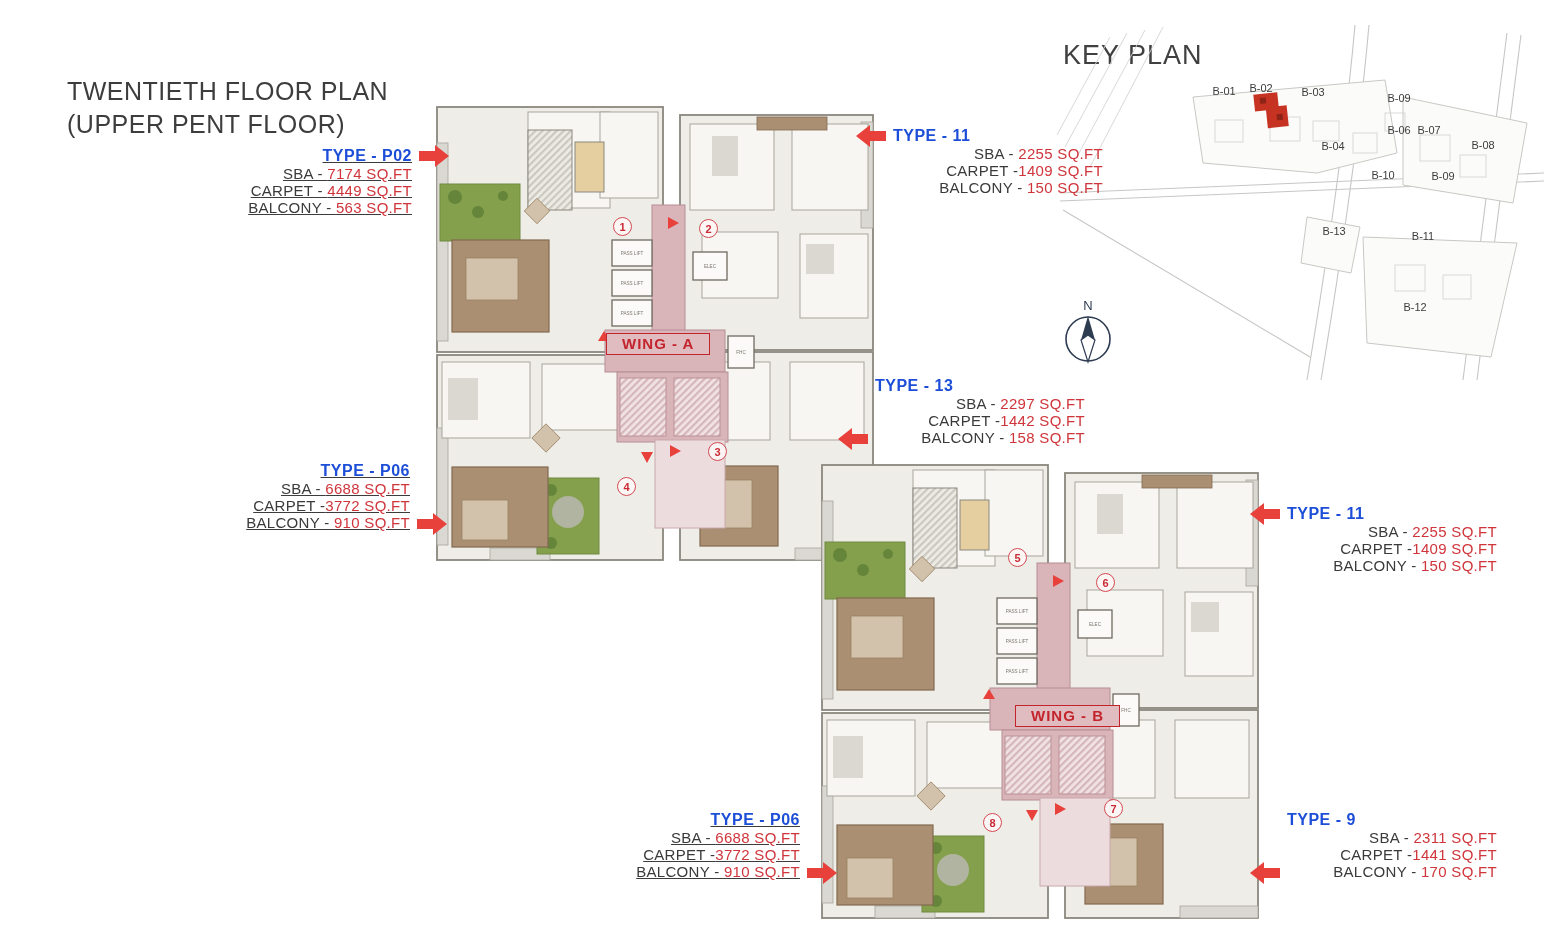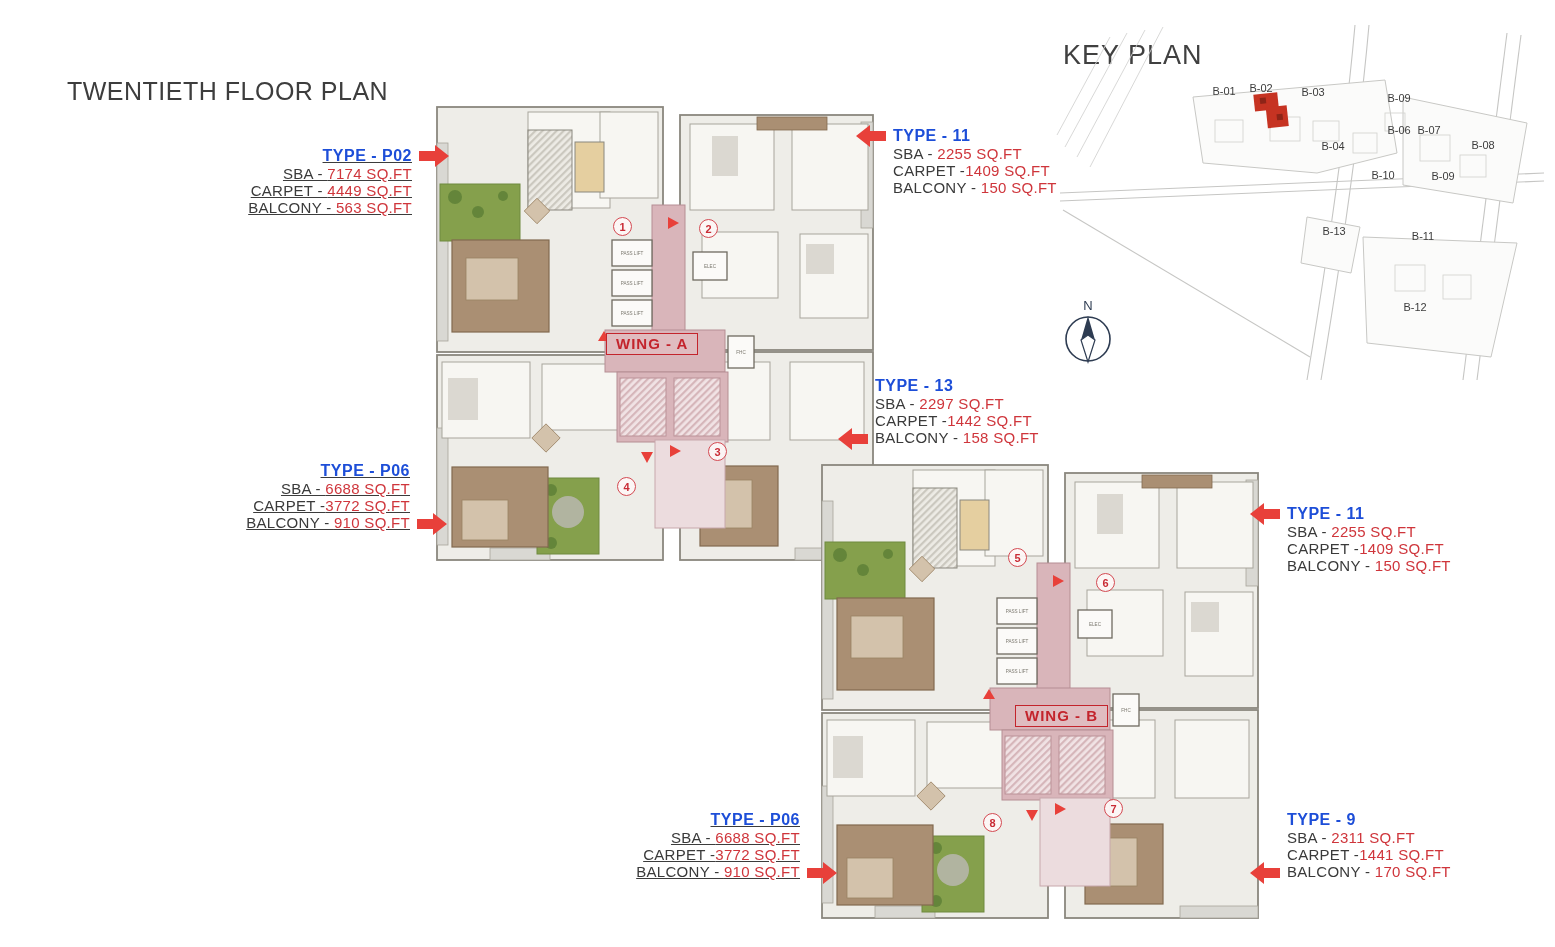--- a/index.html
+++ b/index.html
@@ -16,42 +16,43 @@
   .kp-title{left:1063px;top:40px;font-size:27px;font-weight:500;letter-spacing:1px;color:#404040;}
   .kp-wrap{left:1055px;top:25px;width:492px;height:357px;}
   .kp-map{position:absolute;left:0;top:0;width:492px;height:357px;}
   .kp-label{position:absolute;font-size:11px;color:#3c3c3c;transform:translateX(-50%);white-space:nowrap;}
   .compass{left:1060px;top:300px;width:56px;text-align:center;}
   .compass .n{font-size:13px;color:#2e3c52;line-height:12px;}
 
   
   .plan-svg{position:absolute;left:430px;top:100px;width:840px;height:840px;}
   .wing-badge{position:absolute;background:#e0bcc0;border:1.5px solid #c3242c;color:#c3242c;
-              font-weight:bold;font-size:15px;line-height:18px;padding:1px 9px;letter-spacing:1px;white-space:nowrap;}
+              font-weight:bold;font-size:15px;line-height:18px;padding:1px 15px;letter-spacing:1px;white-space:nowrap;}
   .unit-num{position:absolute;width:17px;height:17px;border-radius:50%;border:1.6px solid #d44a52;
             color:#c92b35;font-size:11px;font-weight:bold;display:flex;align-items:center;
             justify-content:center;background:rgba(253,246,246,.9);}
 
   
   .tlabel{position:absolute;width:210px;}
   .tlabel .tname{font-size:16px;line-height:19px;font-weight:bold;color:#1d4ed8;letter-spacing:.5px;}
-  .tlabel .trow{font-size:15px;line-height:17px;font-weight:500;color:#3a3a3a;letter-spacing:.3px;}
+  .tlabel .trow{font-size:15px;line-height:17px;font-weight:500;color:#3a3a3a;letter-spacing:.3px;text-align:right;}
   .tlabel .tval{color:#cf353b;}
   .t-right{text-align:right;text-decoration:underline;}
   .t-left{text-align:left;}
   .arrow{position:absolute;width:30px;height:22px;}
   .arrow.a-left{left:-37px;} .arrow.a-right{right:-37px;}
   .arrow.r1{top:-1px;} .arrow.r4{top:52px;}
 </style>
 </head>
 <body>
 
 <div class="canvas">
 
   <div class="abs hdr-sub hdr-sub1">TWENTIETH FLOOR PLAN</div>
+  <div class="abs hdr-sub hdr-sub2">(UPPER PENT FLOOR)</div>
 
   <div class="abs kp-title">KEY PLAN</div>
 
   <div class="abs kp-wrap">
     <svg class="kp-map" viewBox="0 0 492 357">
       <g stroke="#d4d4d2" stroke-width="0.9" fill="none">
         <path d="M55,12 L2,110"></path>
           <path d="M72,8 L10,122"></path>
           <path d="M90,5 L22,132"></path>
           <path d="M108,2 L35,142"></path>

